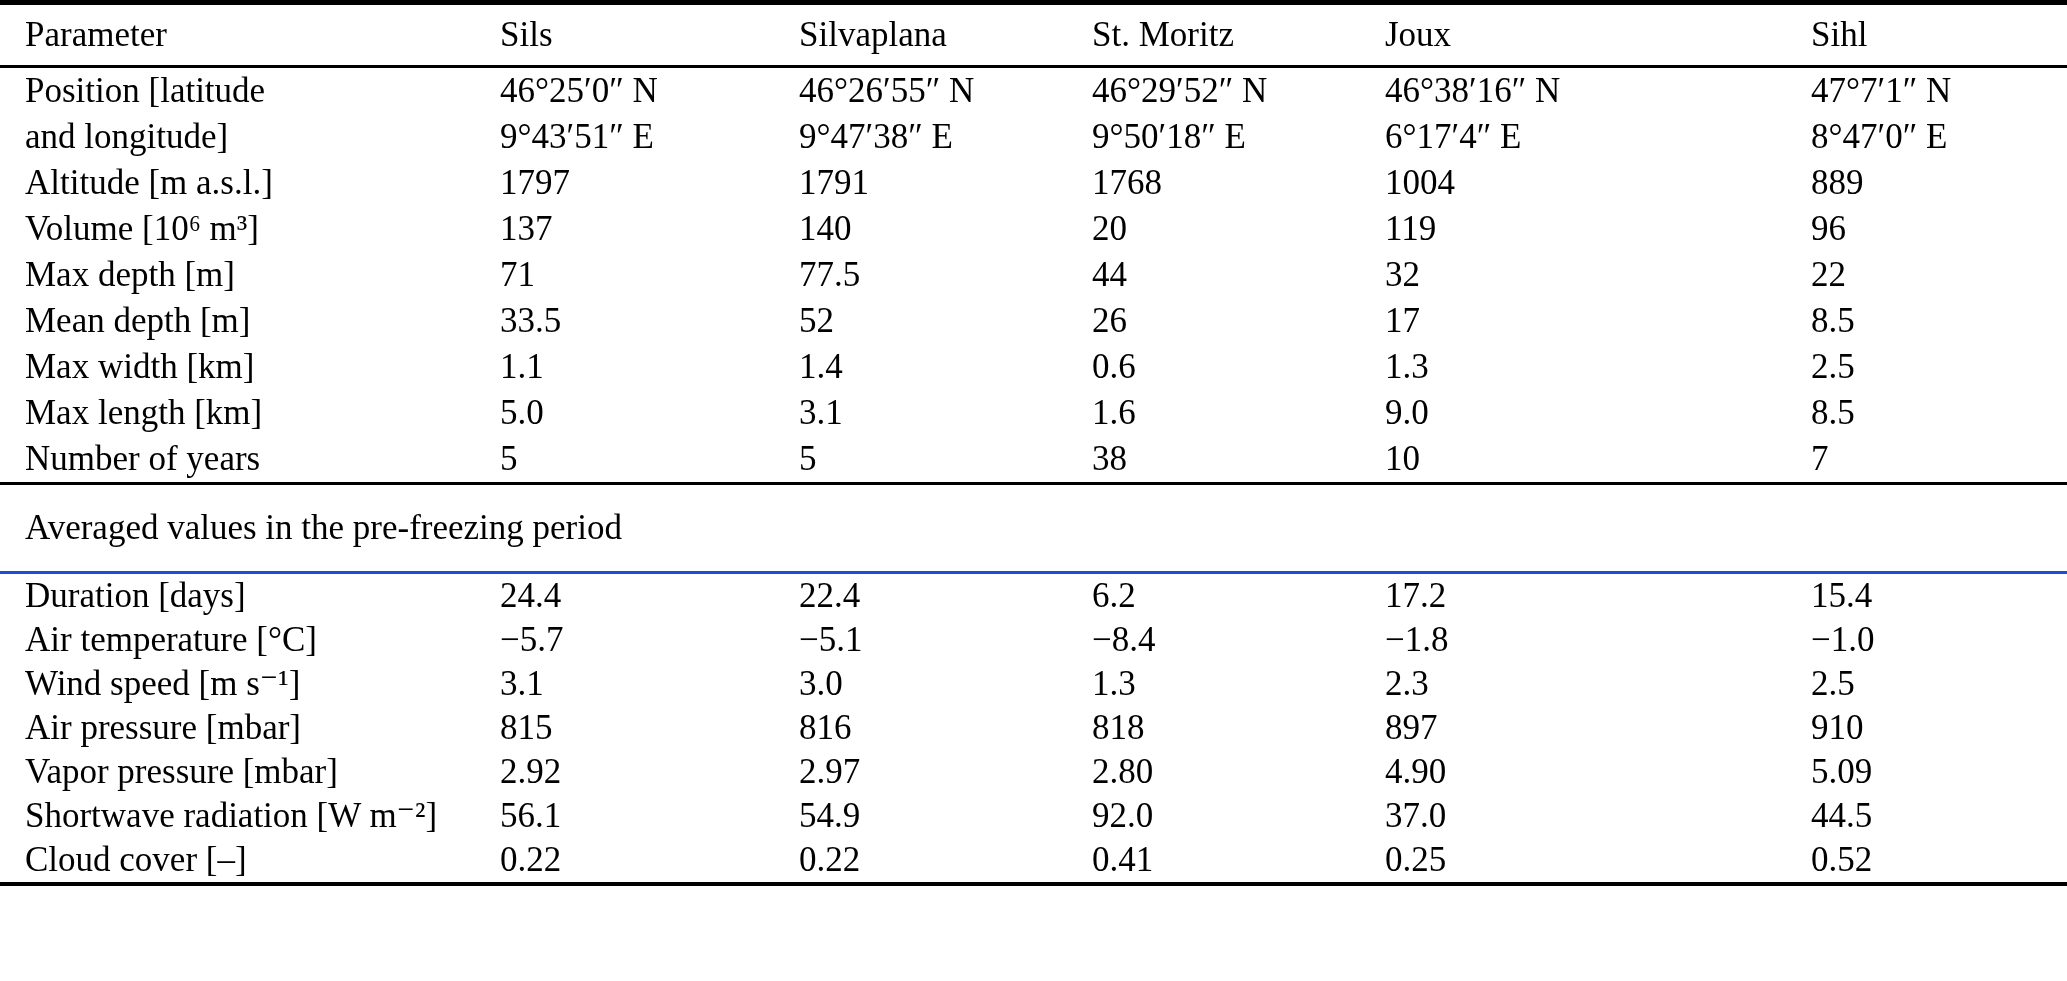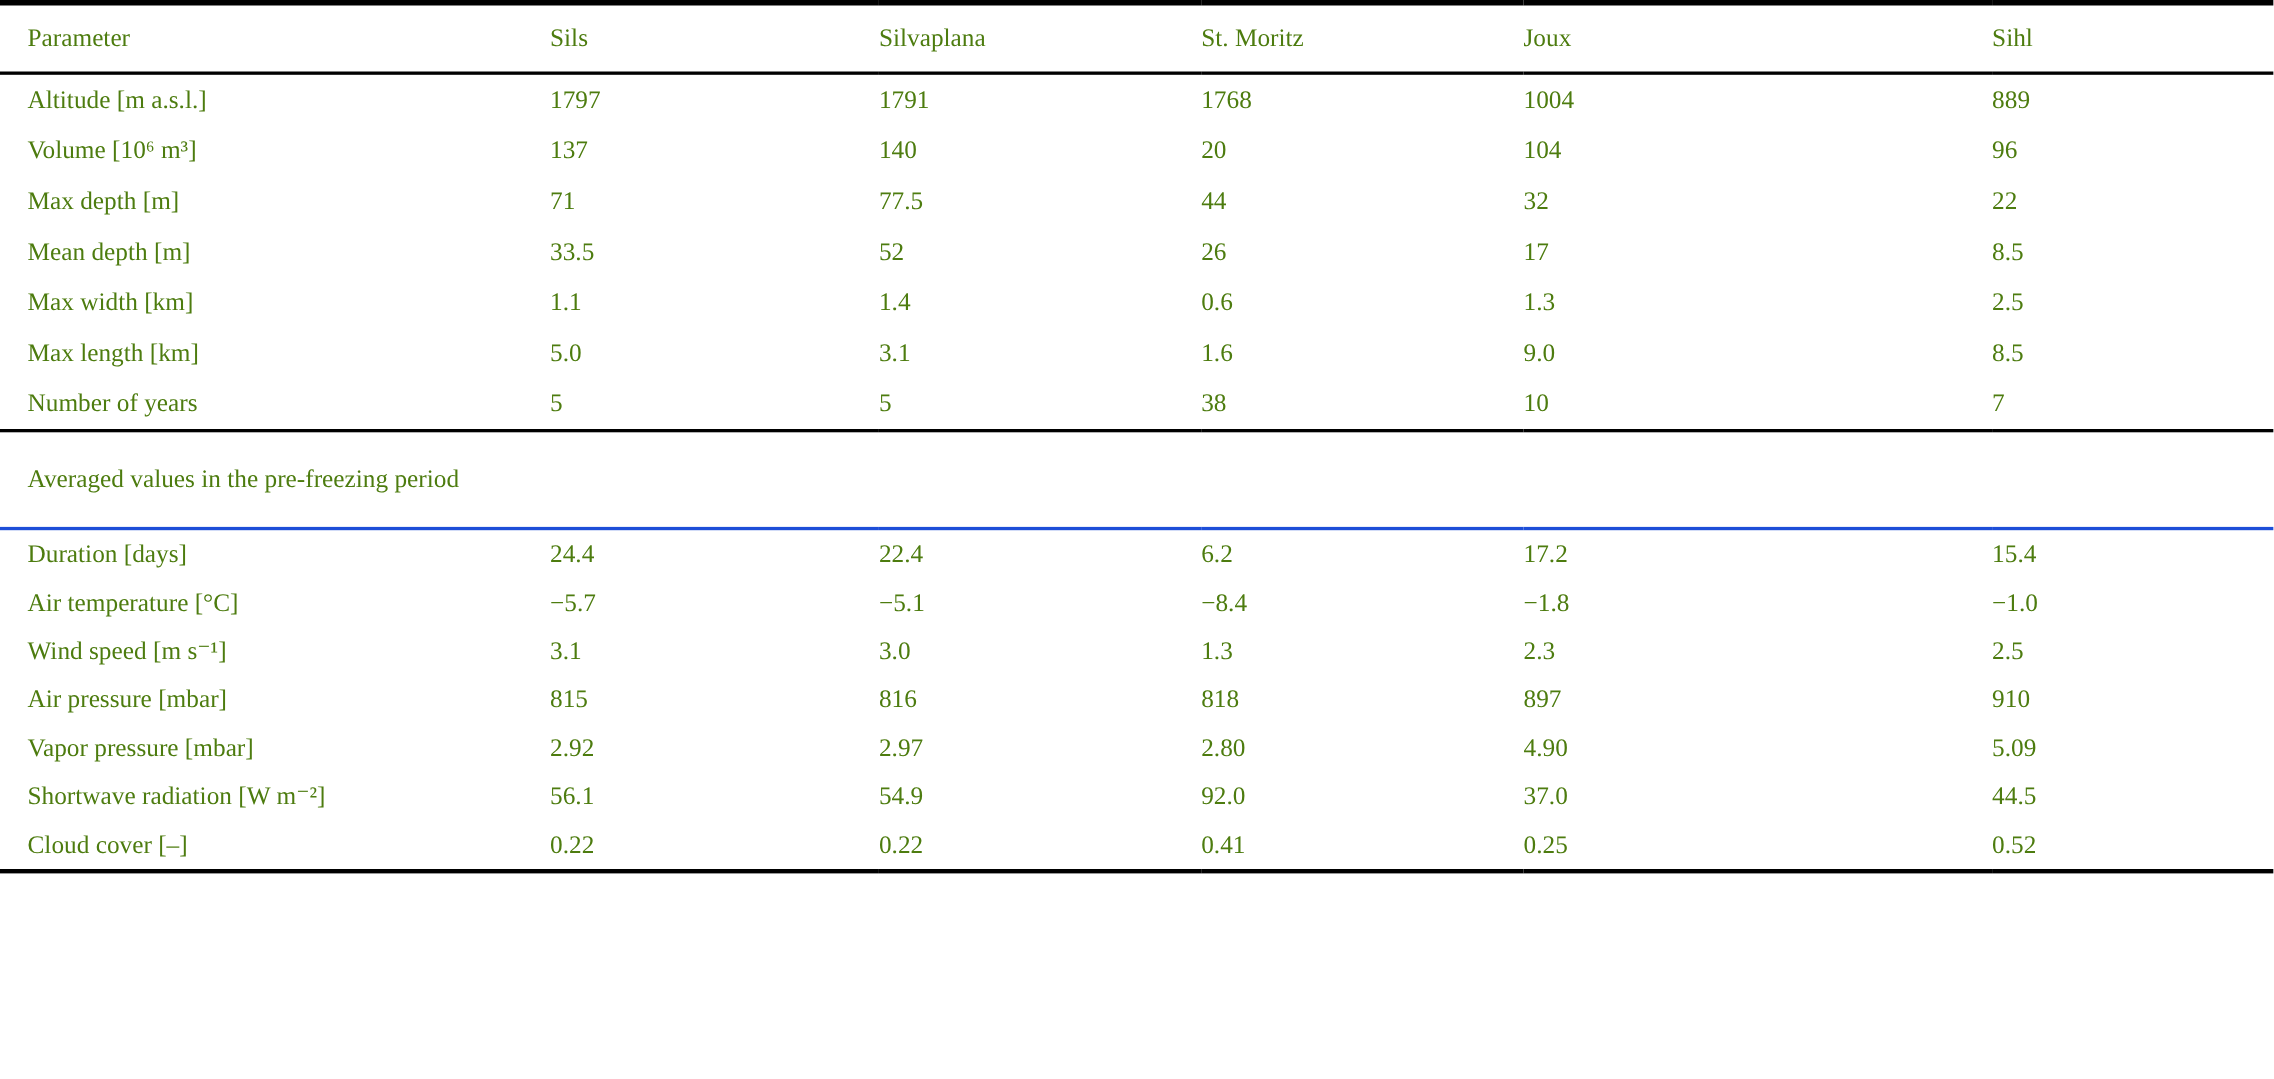--- a/index.html
+++ b/index.html
@@ -10,22 +10,22 @@
     overflow: hidden;
     position: relative;
   }
   table.lake-table {
     width: 2067px;
     border-collapse: collapse;
     table-layout: fixed;
     border-top: 5px solid #000000;
     border-bottom: 4px solid #000000;
     font-family: "Liberation Serif", "DejaVu Serif", serif;
-    font-size: 23px;
-    color: #4d7c0f;
+    font-size: 35px;
+    color: #000000;
   }
   th, td {
     padding: 0;
     margin: 0;
     text-align: left;
     vertical-align: middle;
     font-weight: normal;
     white-space: pre-line;
     overflow: hidden;
     line-height: 46px;
@@ -59,34 +59,48 @@
       <tr>
         <th>Parameter</th>
         <th>Sils</th>
         <th>Silvaplana</th>
         <th>St. Moritz</th>
         <th>Joux</th>
         <th>Sihl</th>
       </tr>
     </thead>
     <tbody class="sec1">
+      <tr class="row-2line">
+        <td>Position [latitude
+and longitude]</td>
+        <td>46°25′0″ N
+9°43′51″ E</td>
+        <td>46°26′55″ N
+9°47′38″ E</td>
+        <td>46°29′52″ N
+9°50′18″ E</td>
+        <td>46°38′16″ N
+6°17′4″ E</td>
+        <td>47°7′1″ N
+8°47′0″ E</td>
+      </tr>
       <tr>
         <td>Altitude [m a.s.l.]</td>
         <td>1797</td>
         <td>1791</td>
         <td>1768</td>
         <td>1004</td>
         <td>889</td>
       </tr>
       <tr>
         <td>Volume [10⁶ m³]</td>
         <td>137</td>
         <td>140</td>
         <td>20</td>
-        <td>104</td>
+        <td>119</td>
         <td>96</td>
       </tr>
       <tr>
         <td>Max depth [m]</td>
         <td>71</td>
         <td>77.5</td>
         <td>44</td>
         <td>32</td>
         <td>22</td>
       </tr>

